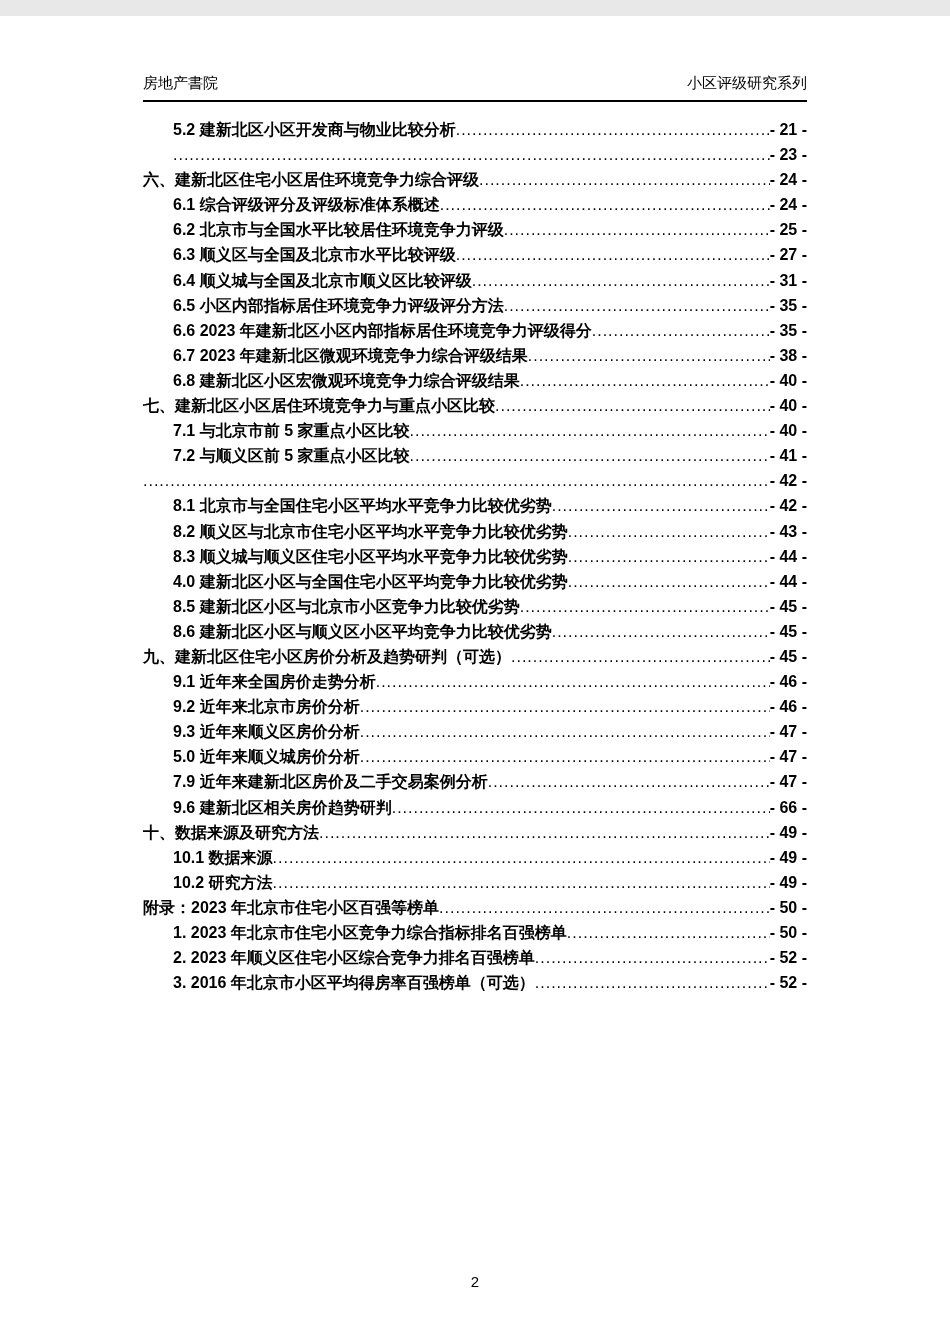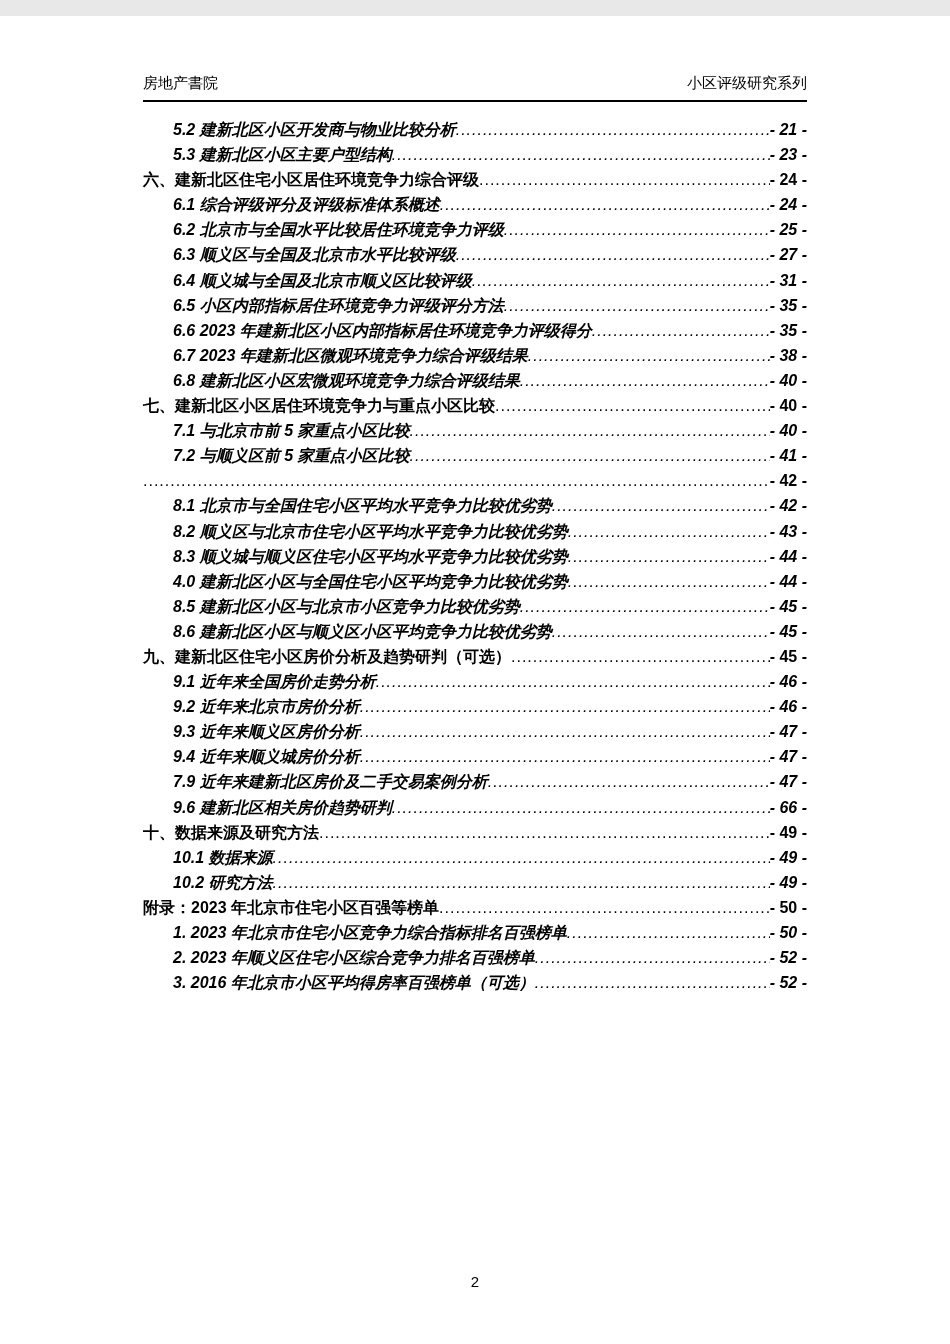--- a/index.html
+++ b/index.html
@@ -36,21 +36,21 @@
     top: 101px;
   }
   .toc-row {
     display: flex;
     align-items: baseline;
     line-height: 25.1px;
     font-size: 16px;
     font-weight: 600;
     cursor: pointer;
   }
-  .toc-row.level-2 { padding-left: 30px; font-style: italic; }
+  .toc-row.level-2 { padding-left: 30px; }
   .toc-entry-label {
     flex: 0 0 auto;
     white-space: nowrap;
   }
   .toc-dots {
     flex: 1 1 auto;
     overflow: hidden;
     white-space: nowrap;
     min-width: 10px;
   }
@@ -84,21 +84,20 @@
     <span>小区评级研究系列</span>
   </div>
 
   <div class="toc">
       <div class="toc-row level-2">
       <span class="toc-entry-label">5.2 建新北区小区开发商与物业比较分析</span>
       <span class="toc-dots"></span>
       <span class="toc-entry-page">- 21 -</span>
     </div>
       <div class="toc-row level-2">
-      <span class="toc-entry-label">5.3 建新北区小区主要户型结构</span>
       <span class="toc-dots"></span>
       <span class="toc-entry-page">- 23 -</span>
     </div>
       <div class="toc-row level-1">
       <span class="toc-entry-label">六、建新北区住宅小区居住环境竞争力综合评级</span>
       <span class="toc-dots"></span>
       <span class="toc-entry-page">- 24 -</span>
     </div>
       <div class="toc-row level-2">
       <span class="toc-entry-label">6.1 综合评级评分及评级标准体系概述</span>
@@ -203,21 +202,21 @@
       <span class="toc-entry-label">9.2 近年来北京市房价分析</span>
       <span class="toc-dots"></span>
       <span class="toc-entry-page">- 46 -</span>
     </div>
       <div class="toc-row level-2">
       <span class="toc-entry-label">9.3 近年来顺义区房价分析</span>
       <span class="toc-dots"></span>
       <span class="toc-entry-page">- 47 -</span>
     </div>
       <div class="toc-row level-2">
-      <span class="toc-entry-label">9.4 近年来顺义城房价分析</span>
+      <span class="toc-entry-label">5.0 近年来顺义城房价分析</span>
       <span class="toc-dots"></span>
       <span class="toc-entry-page">- 47 -</span>
     </div>
       <div class="toc-row level-2">
       <span class="toc-entry-label">7.9 近年来建新北区房价及二手交易案例分析</span>
       <span class="toc-dots"></span>
       <span class="toc-entry-page">- 47 -</span>
     </div>
       <div class="toc-row level-2">
       <span class="toc-entry-label">9.6 建新北区相关房价趋势研判</span>

